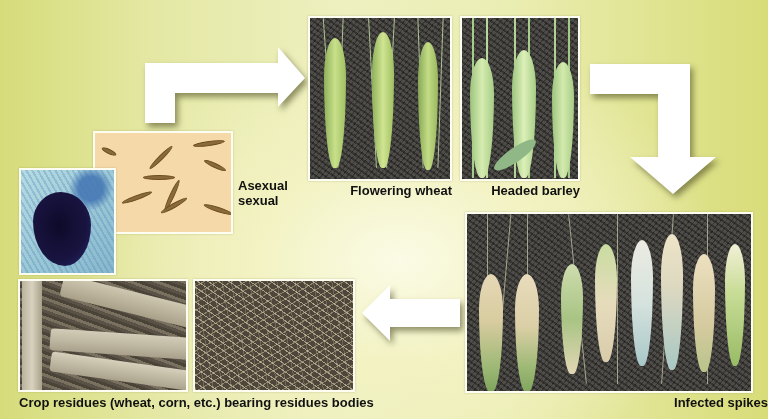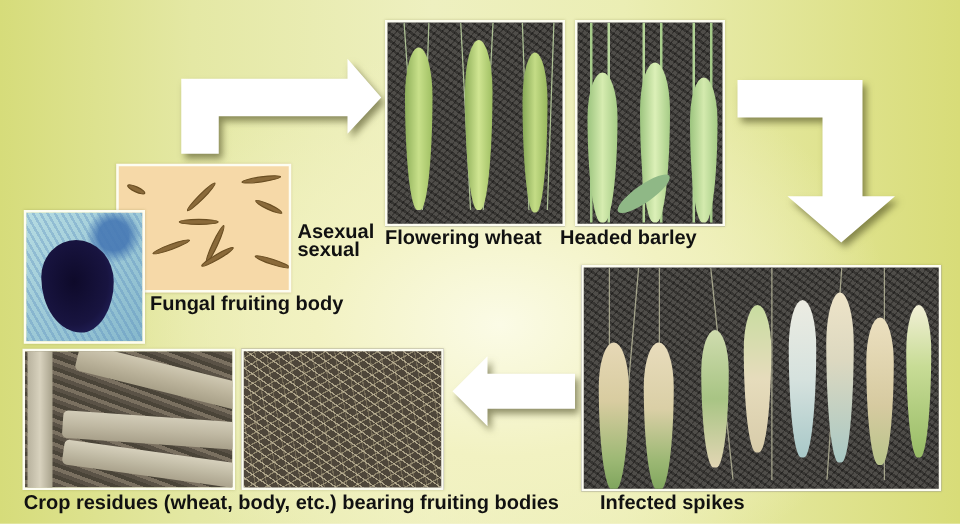--- a/index.html
+++ b/index.html
@@ -10,24 +10,24 @@
       radial-gradient(ellipse 420px 300px at 400px 260px, #fbfbe6 0%, #f2f2c2 35%, rgba(230,232,150,0) 75%),
       linear-gradient(90deg, #d6dc7a 0%, #e4e8a4 20%, #eef0c0 45%, #ebeeb4 65%, #d8dc78 100%);
   }
   .photo {
     position: absolute; box-sizing: border-box;
     border: 2px solid #fdfdf2;
     box-shadow: 0 0 2px rgba(120,120,60,0.35);
     overflow: hidden;
   }
   .caption {
-    position: absolute; font-weight: bold; font-size: 16px; color: #111;
+    position: absolute; font-weight: bold; font-size: 13px; color: #111;
     line-height: 15px; white-space: nowrap;
   }
-  .center { text-align: left; }
+  .center { text-align: right; }
   .arrow { position: absolute; filter: drop-shadow(3px 4px 3px rgba(60,60,20,0.55)); }
 
   
   .soil { background:
       repeating-linear-gradient(35deg, rgba(0,0,0,0.25) 0 2px, rgba(255,255,255,0.04) 2px 5px),
       repeating-linear-gradient(-50deg, rgba(0,0,0,0.2) 0 1px, rgba(255,255,255,0.05) 1px 4px),
       #3e3c38; }
   .spike { position: absolute; border-radius: 50% 50% 45% 45% / 30% 30% 70% 70%; }
   .awn { position: absolute; width: 1px; background: rgba(200,225,170,0.8); }
   .spore { position: absolute; height: 3px; border-radius: 50%; background: #8a6a3a; border: 1px solid #6a4e22; }
@@ -66,21 +66,21 @@
   <div class="awn" style="left:24px; top:0; height:160px; width:2px; background:#b8d89c;"></div>
   <div class="awn" style="left:52px; top:0; height:160px; width:2px; background:#b4d496;"></div>
   <div class="awn" style="left:66px; top:0; height:160px; width:2px; background:#a8ce8c;"></div>
   <div class="awn" style="left:92px; top:0; height:160px; width:2px; background:#b0d294;"></div>
   <div class="awn" style="left:106px; top:0; height:160px; width:2px; background:#a4ca88;"></div>
   <div class="spike" style="left:8px; top:40px; width:24px; height:120px; background:linear-gradient(90deg,#9cc47e,#d6ecb0,#a6cc86);"></div>
   <div class="spike" style="left:50px; top:32px; width:24px; height:128px; background:linear-gradient(90deg,#9cc47e,#dcf0b8,#a6cc86);"></div>
   <div class="spike" style="left:90px; top:44px; width:22px; height:116px; background:linear-gradient(90deg,#9cc47e,#d4eaae,#a6cc86);"></div>
   <div style="position:absolute; left:28px; top:130px; width:50px; height:14px; background:#8fb886; transform:rotate(-35deg); border-radius:50%;"></div>
 </div>
-<div class="caption center" style="left:448px; top:183px; width:120px;">Headed barley</div>
+<div class="caption center" style="left:460px; top:183px; width:120px;">Headed barley</div>
 
 <div class="photo soil" style="left:465px; top:212px; width:288px; height:181px;">
   <div class="awn" style="left:20px; top:0; height:170px; background:rgba(190,190,160,0.8);"></div>
   <div class="awn" style="left:36px; top:0; height:170px; background:rgba(190,190,160,0.8); transform:rotate(5deg);"></div>
   <div class="awn" style="left:60px; top:0; height:170px; background:rgba(190,190,160,0.8);"></div>
   <div class="awn" style="left:110px; top:0; height:170px; background:rgba(190,190,160,0.8); transform:rotate(-6deg);"></div>
   <div class="awn" style="left:150px; top:0; height:170px; background:rgba(190,190,160,0.8);"></div>
   <div class="awn" style="left:200px; top:0; height:170px; background:rgba(190,190,160,0.8); transform:rotate(4deg);"></div>
   <div class="awn" style="left:240px; top:0; height:170px; background:rgba(190,190,160,0.8);"></div>
   <div class="spike" style="left:12px; top:60px; width:24px; height:118px; background:linear-gradient(180deg,#e6d8b6 0%,#d8cca0 40%,#9cb874 80%,#7ea45c 100%);"></div>
@@ -111,30 +111,29 @@
 </div>
 
 <div class="photo" style="left:19px; top:168px; width:97px; height:107px;
             background: radial-gradient(circle at 75% 18%, rgba(70,120,180,0.9) 0 12px, transparent 22px),
                         repeating-linear-gradient(60deg, rgba(90,140,190,0.35) 0 2px, transparent 2px 5px),
                         linear-gradient(135deg,#b6dce2,#86b8cc);">
   <div style="position:absolute; left:12px; top:22px; width:58px; height:74px; border-radius:48% 52% 45% 55% / 40% 45% 55% 60%;
               background: radial-gradient(ellipse at 45% 45%, #0e0a2a 0%, #181440 60%, #2a2a70 100%);"></div>
 </div>
 <div class="caption" style="left:120px; top:236px;">
-  <div>Fungal fruiting body</div>
 </div>
 
 <div class="photo" style="left:18px; top:279px; width:170px; height:113px;
             background: repeating-linear-gradient(20deg, #5a5246 0 3px, #7a7060 3px 6px, #4a4438 6px 9px);">
   <div class="straw" style="left:2px; top:-4px; width:20px; height:124px; background:linear-gradient(90deg,#b8b29e,#d8d2be,#a8a28c);"></div>
   <div class="straw" style="left:40px; top:10px; width:140px; height:22px; transform:rotate(14deg); background:linear-gradient(180deg,#cfc8b2,#bcb49c,#a8a088);"></div>
   <div class="straw" style="left:30px; top:52px; width:140px; height:22px; transform:rotate(4deg); background:linear-gradient(180deg,#d2ccb8,#bfb8a2,#a8a08a);"></div>
   <div class="straw" style="left:30px; top:80px; width:140px; height:20px; transform:rotate(8deg); background:linear-gradient(180deg,#d6d0bc,#c0baa4,#aaa28c);"></div>
 </div>
 <div class="photo" style="left:193px; top:279px; width:162px; height:113px;
             background:
               repeating-linear-gradient(35deg, rgba(200,190,160,0.75) 0 1px, transparent 1px 6px),
               repeating-linear-gradient(-30deg, rgba(170,160,130,0.7) 0 1px, transparent 1px 7px),
               repeating-linear-gradient(80deg, rgba(140,130,105,0.6) 0 1px, transparent 1px 9px),
               #4e463a;">
 </div>
-<div class="caption" style="left:19px; top:395px;">Crop residues (wheat, body, etc.) bearing fruiting bodies</div>
+<div class="caption" style="left:19px; top:395px;">Crop residues (wheat, corn, etc.) bearing residues bodies</div>
 
 </body></html>

